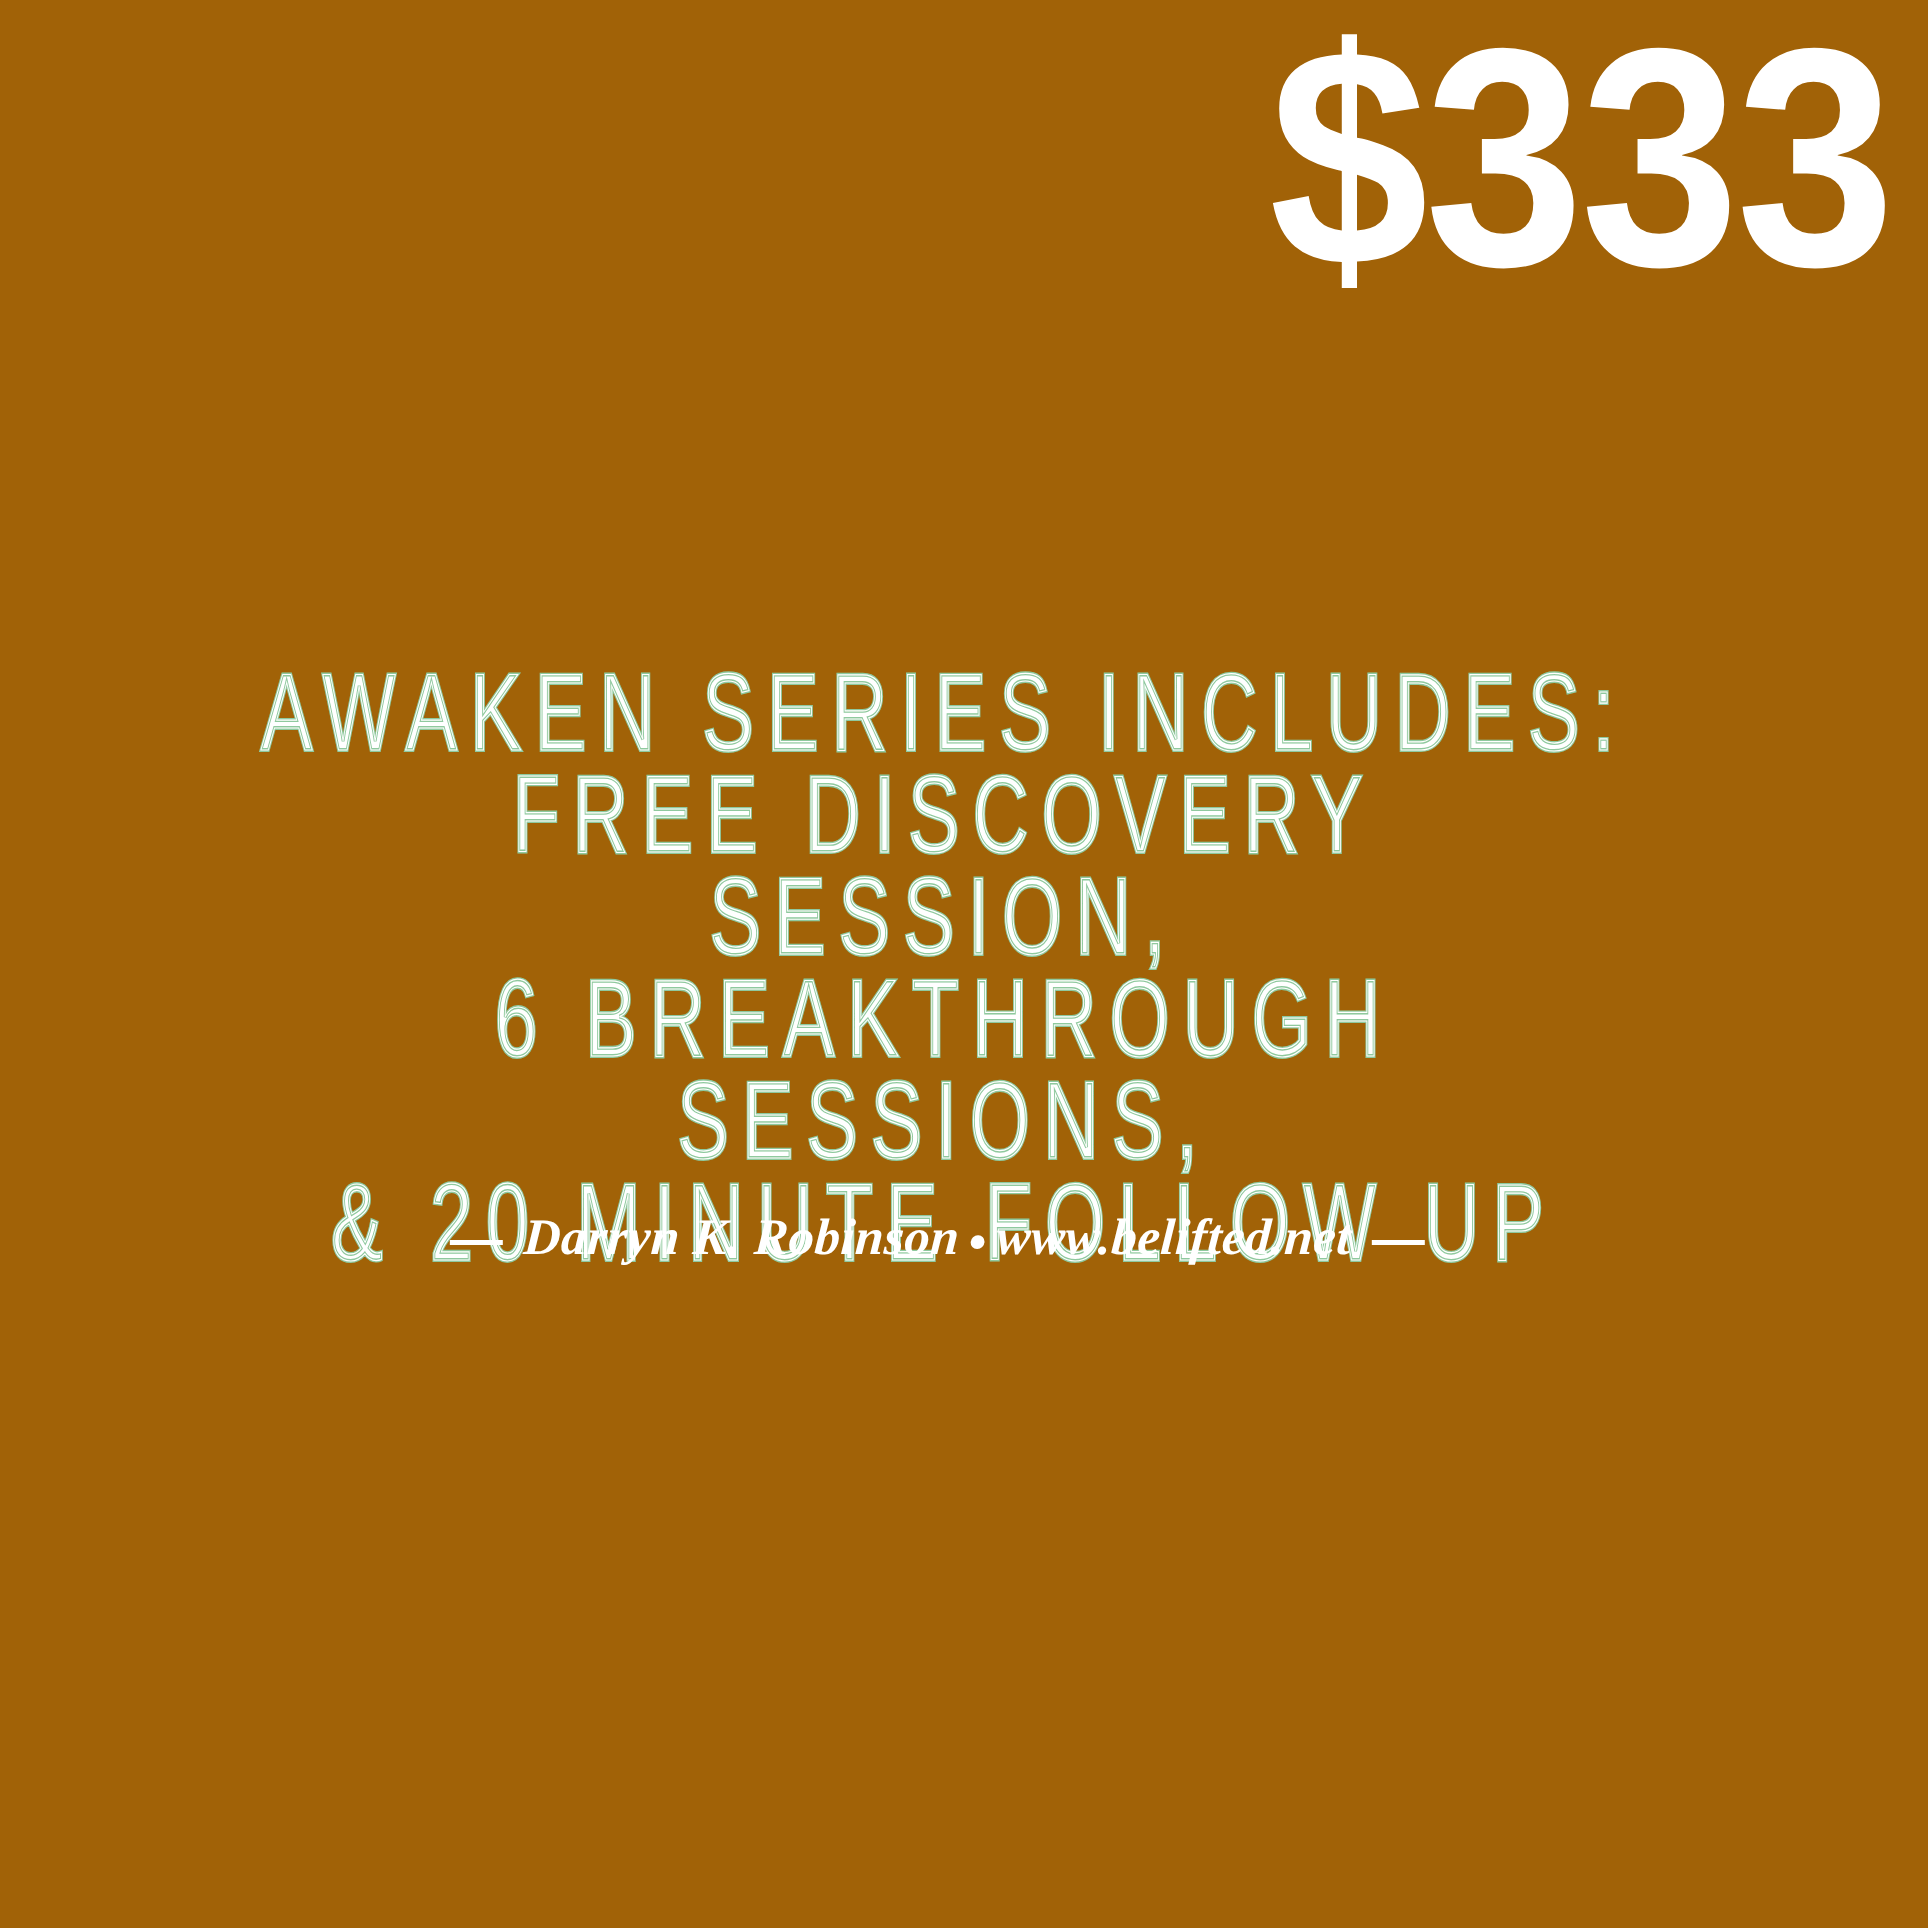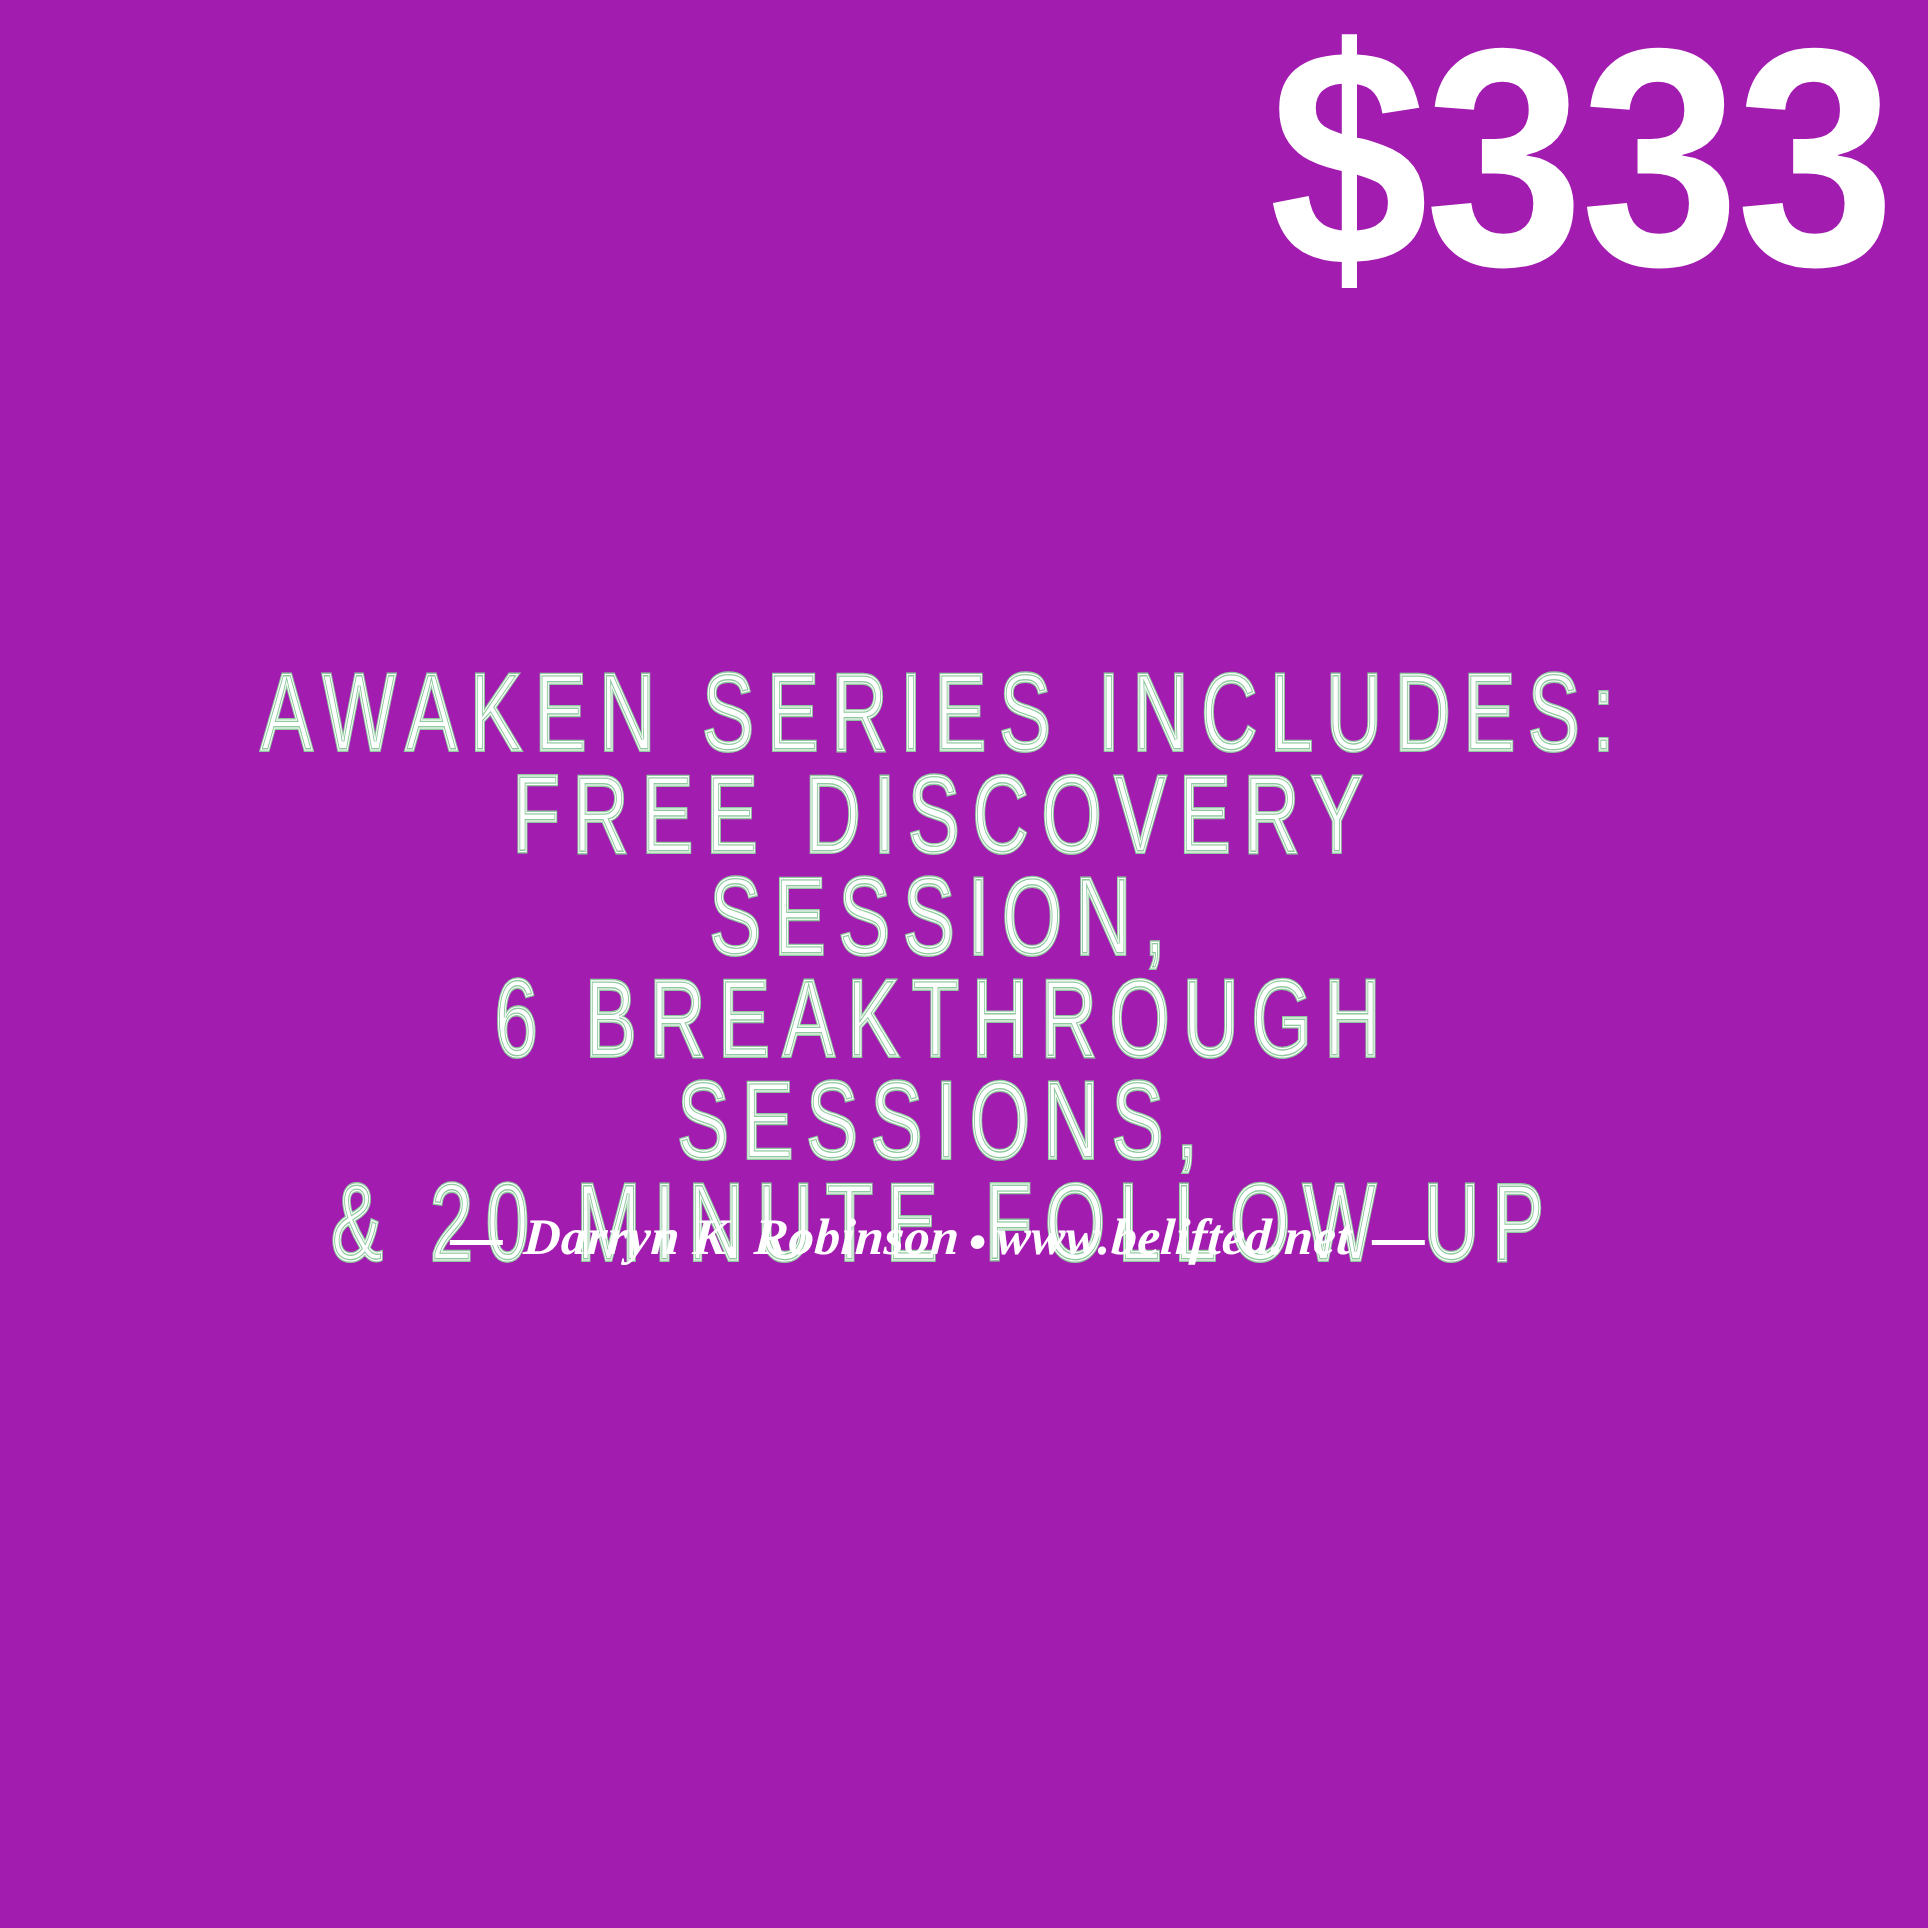--- a/index.html
+++ b/index.html
@@ -12,21 +12,21 @@
     width: 1928px;
     height: 1928px;
     overflow: hidden;
     font-family: "Liberation Sans", sans-serif;
   }
 
   .poster {
     position: relative;
     width: 1928px;
     height: 1928px;
-    background: #a21caf;
+    background: #a16207;
     overflow: hidden;
   }
 
   
   .price {
     position: absolute;
     top: 1.9px;
     right: 36px;
     color: #ffffff;
     font-family: "Liberation Sans", "DejaVu Sans", sans-serif;

